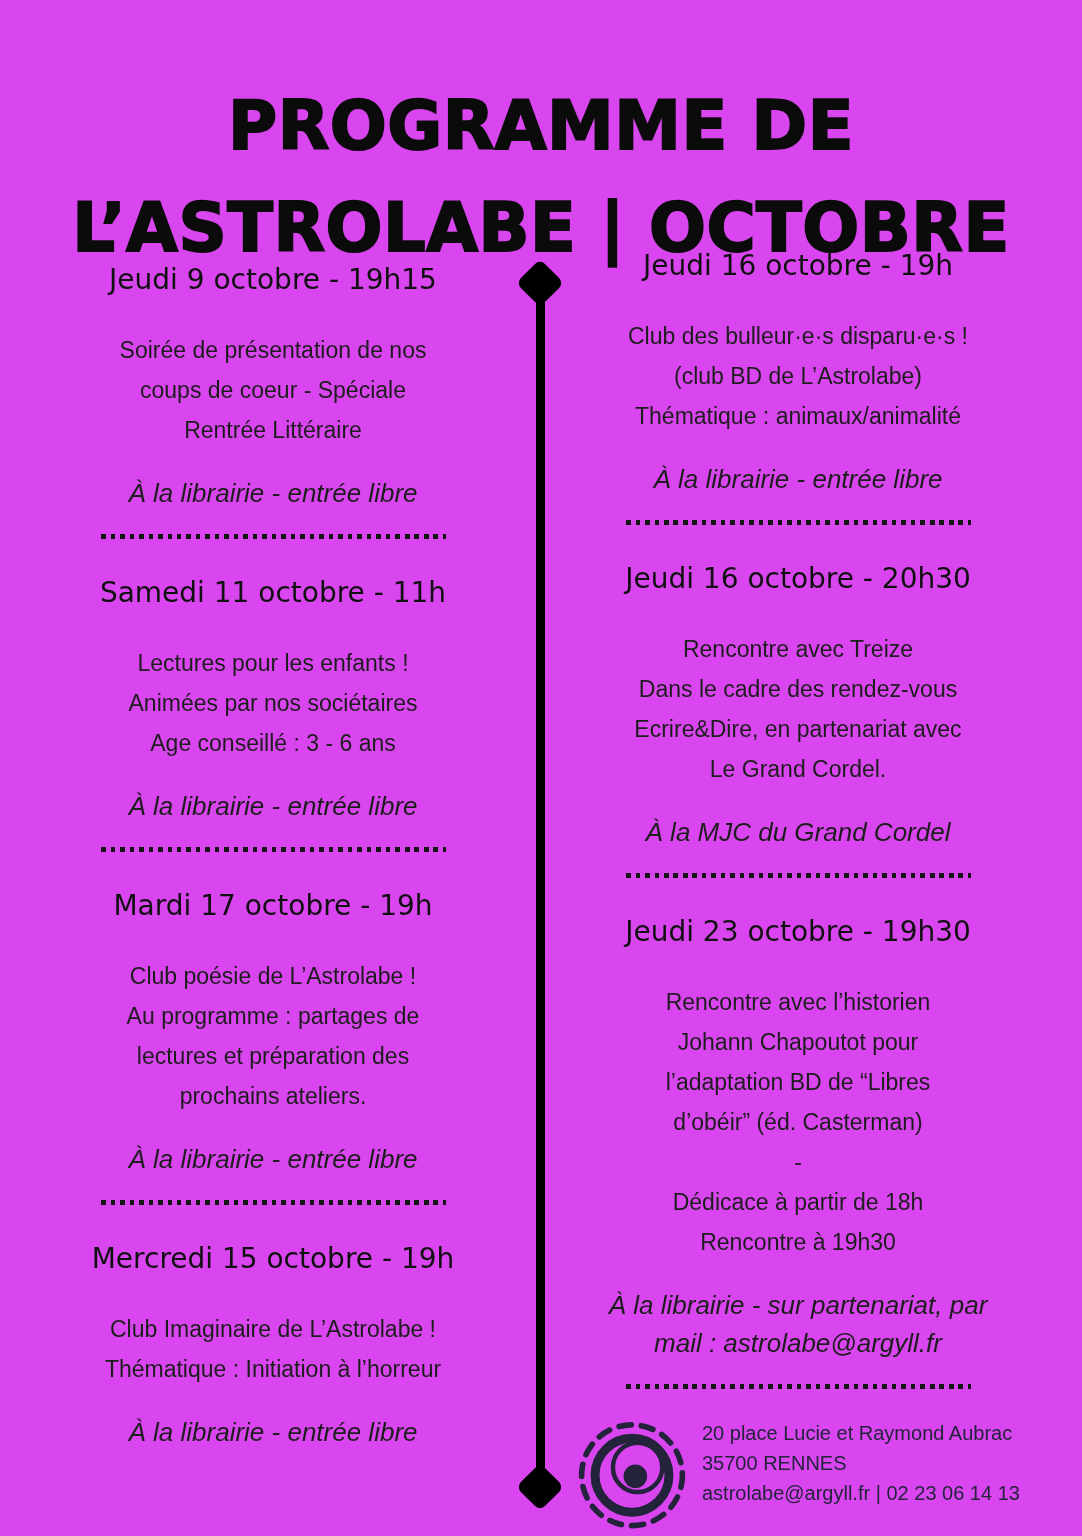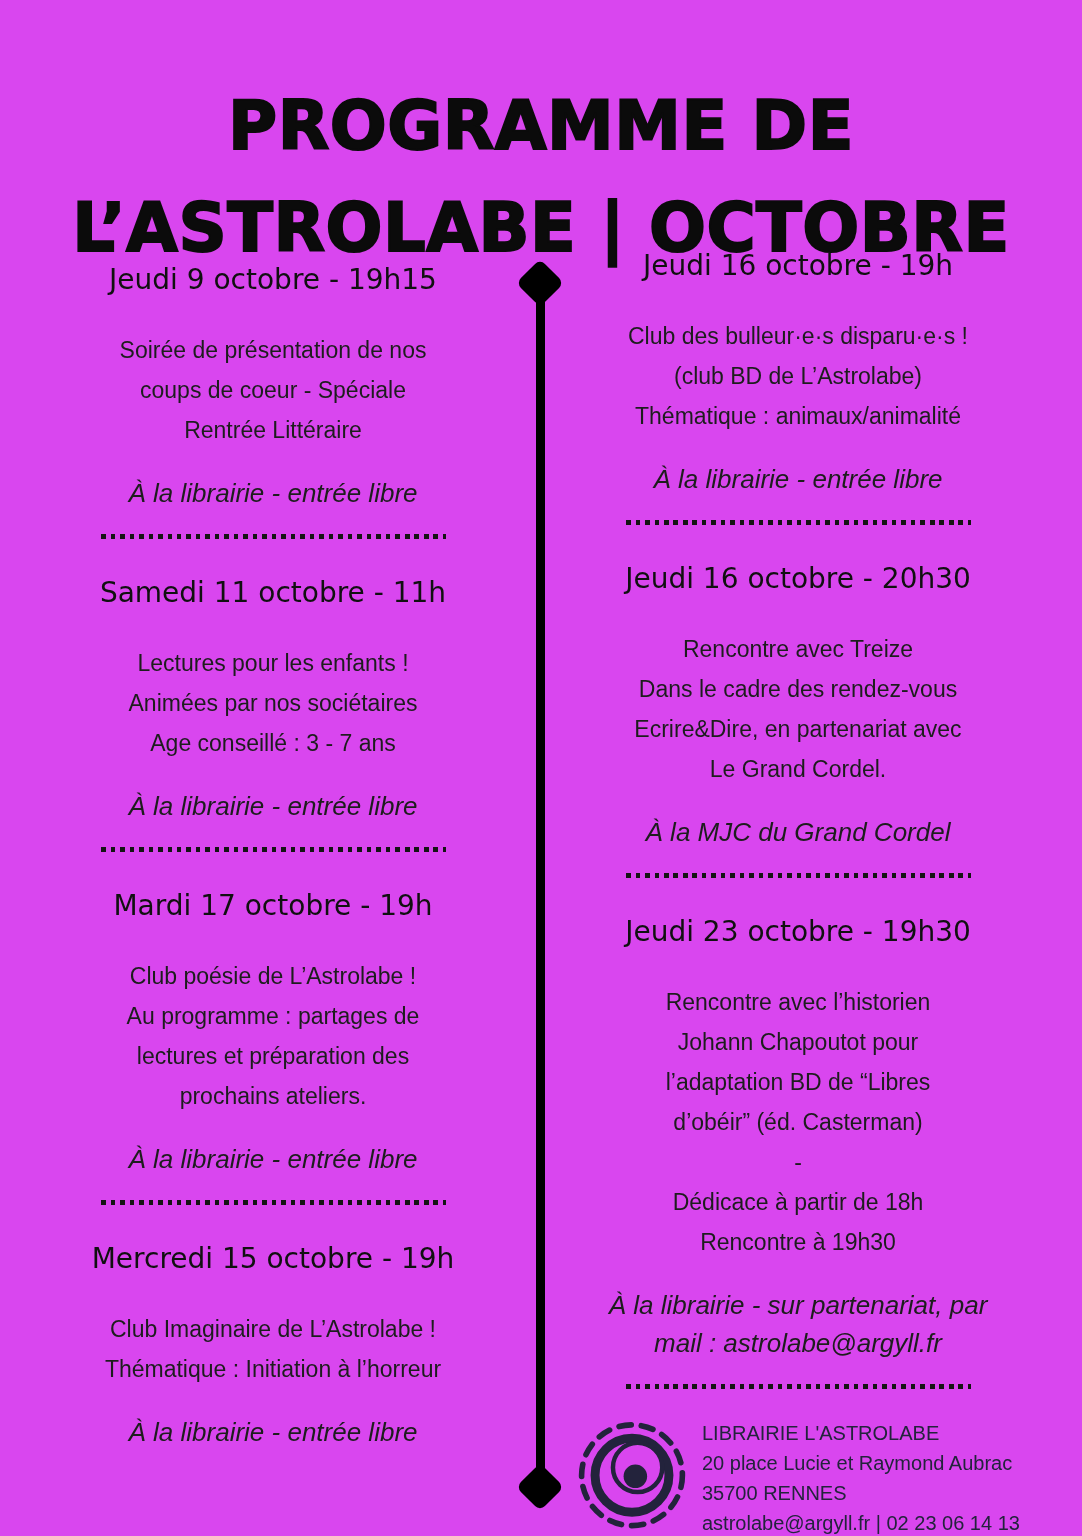--- a/index.html
+++ b/index.html
@@ -115,21 +115,21 @@
       <p class="ev-desc">Soirée de présentation de nos
 coups de coeur - Spéciale
 Rentrée Littéraire</p>
       <p class="ev-loc">À la librairie - entrée libre</p>
       <div class="dots"></div>
     </section>
     <section>
       <h3 class="ev-date">Samedi 11 octobre - 11h</h3>
       <p class="ev-desc">Lectures pour les enfants !
 Animées par nos sociétaires
-Age conseillé : 3 - 7 ans</p>
+Age conseillé : 3 - 6 ans</p>
       <p class="ev-loc">À la librairie - entrée libre</p>
       <div class="dots"></div>
     </section>
     <section>
       <h3 class="ev-date">Mardi 17 octobre - 19h</h3>
       <p class="ev-desc">Club poésie de L’Astrolabe !
 Au programme : partages de
 lectures et préparation des
 prochains ateliers.</p>
       <p class="ev-loc">À la librairie - entrée libre</p>
@@ -177,20 +177,19 @@
   </div>
 
   <div class="footer">
     <svg class="footer-logo" width="112" height="118" viewBox="0 0 100 104" xmlns="http://www.w3.org/2000/svg" aria-hidden="true">
       <circle cx="50" cy="54" r="45" fill="none" stroke="#23233c" stroke-width="5" stroke-dasharray="11 9" stroke-linecap="round"></circle>
       <circle cx="50" cy="54" r="33" fill="none" stroke="#23233c" stroke-width="8"></circle>
       <circle cx="55" cy="47" r="22" fill="none" stroke="#23233c" stroke-width="4"></circle>
       <circle cx="53" cy="55" r="10.5" fill="#23233c"></circle>
     </svg>
     <div class="footer-text">
-      <div class="line">LIBRAIRIE L'ASTROLABE</div>
       <div class="line">20 place Lucie et Raymond Aubrac</div>
       <div class="line">35700 RENNES</div>
       <div class="line">astrolabe@argyll.fr | 02 23 06 14 13</div>
     </div>
   </div>
 
 </div>
 
 </body></html>

